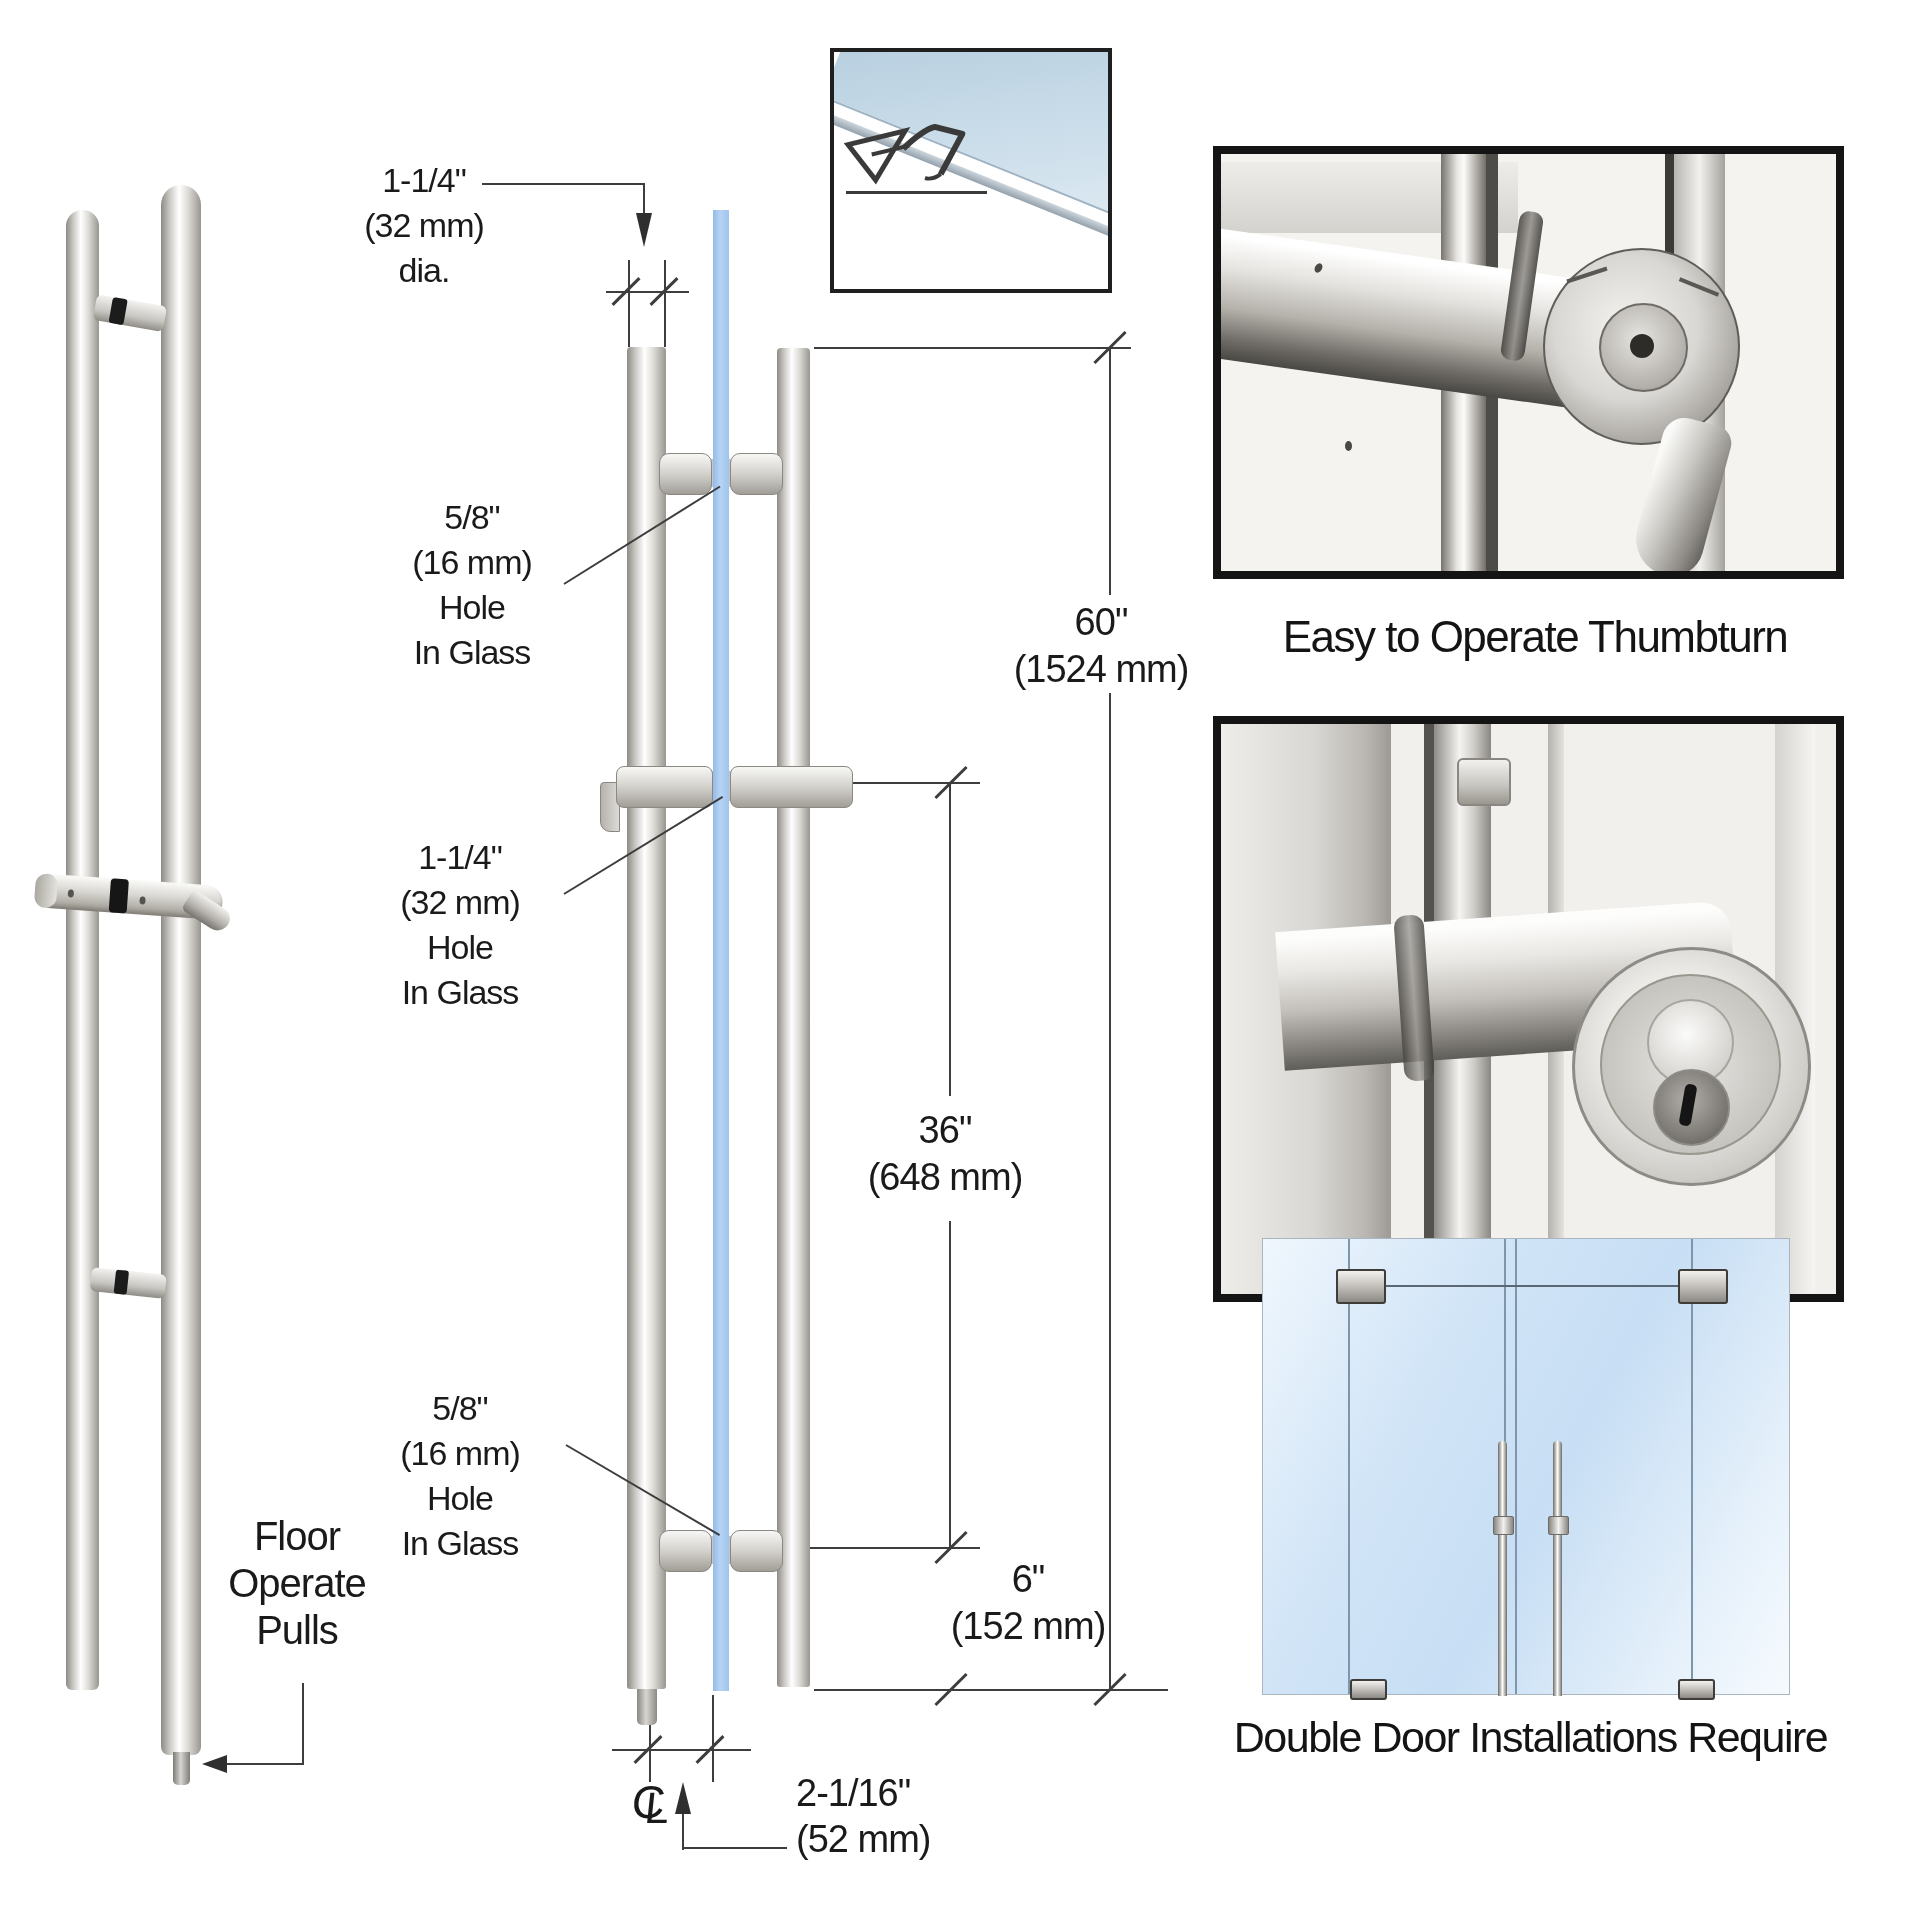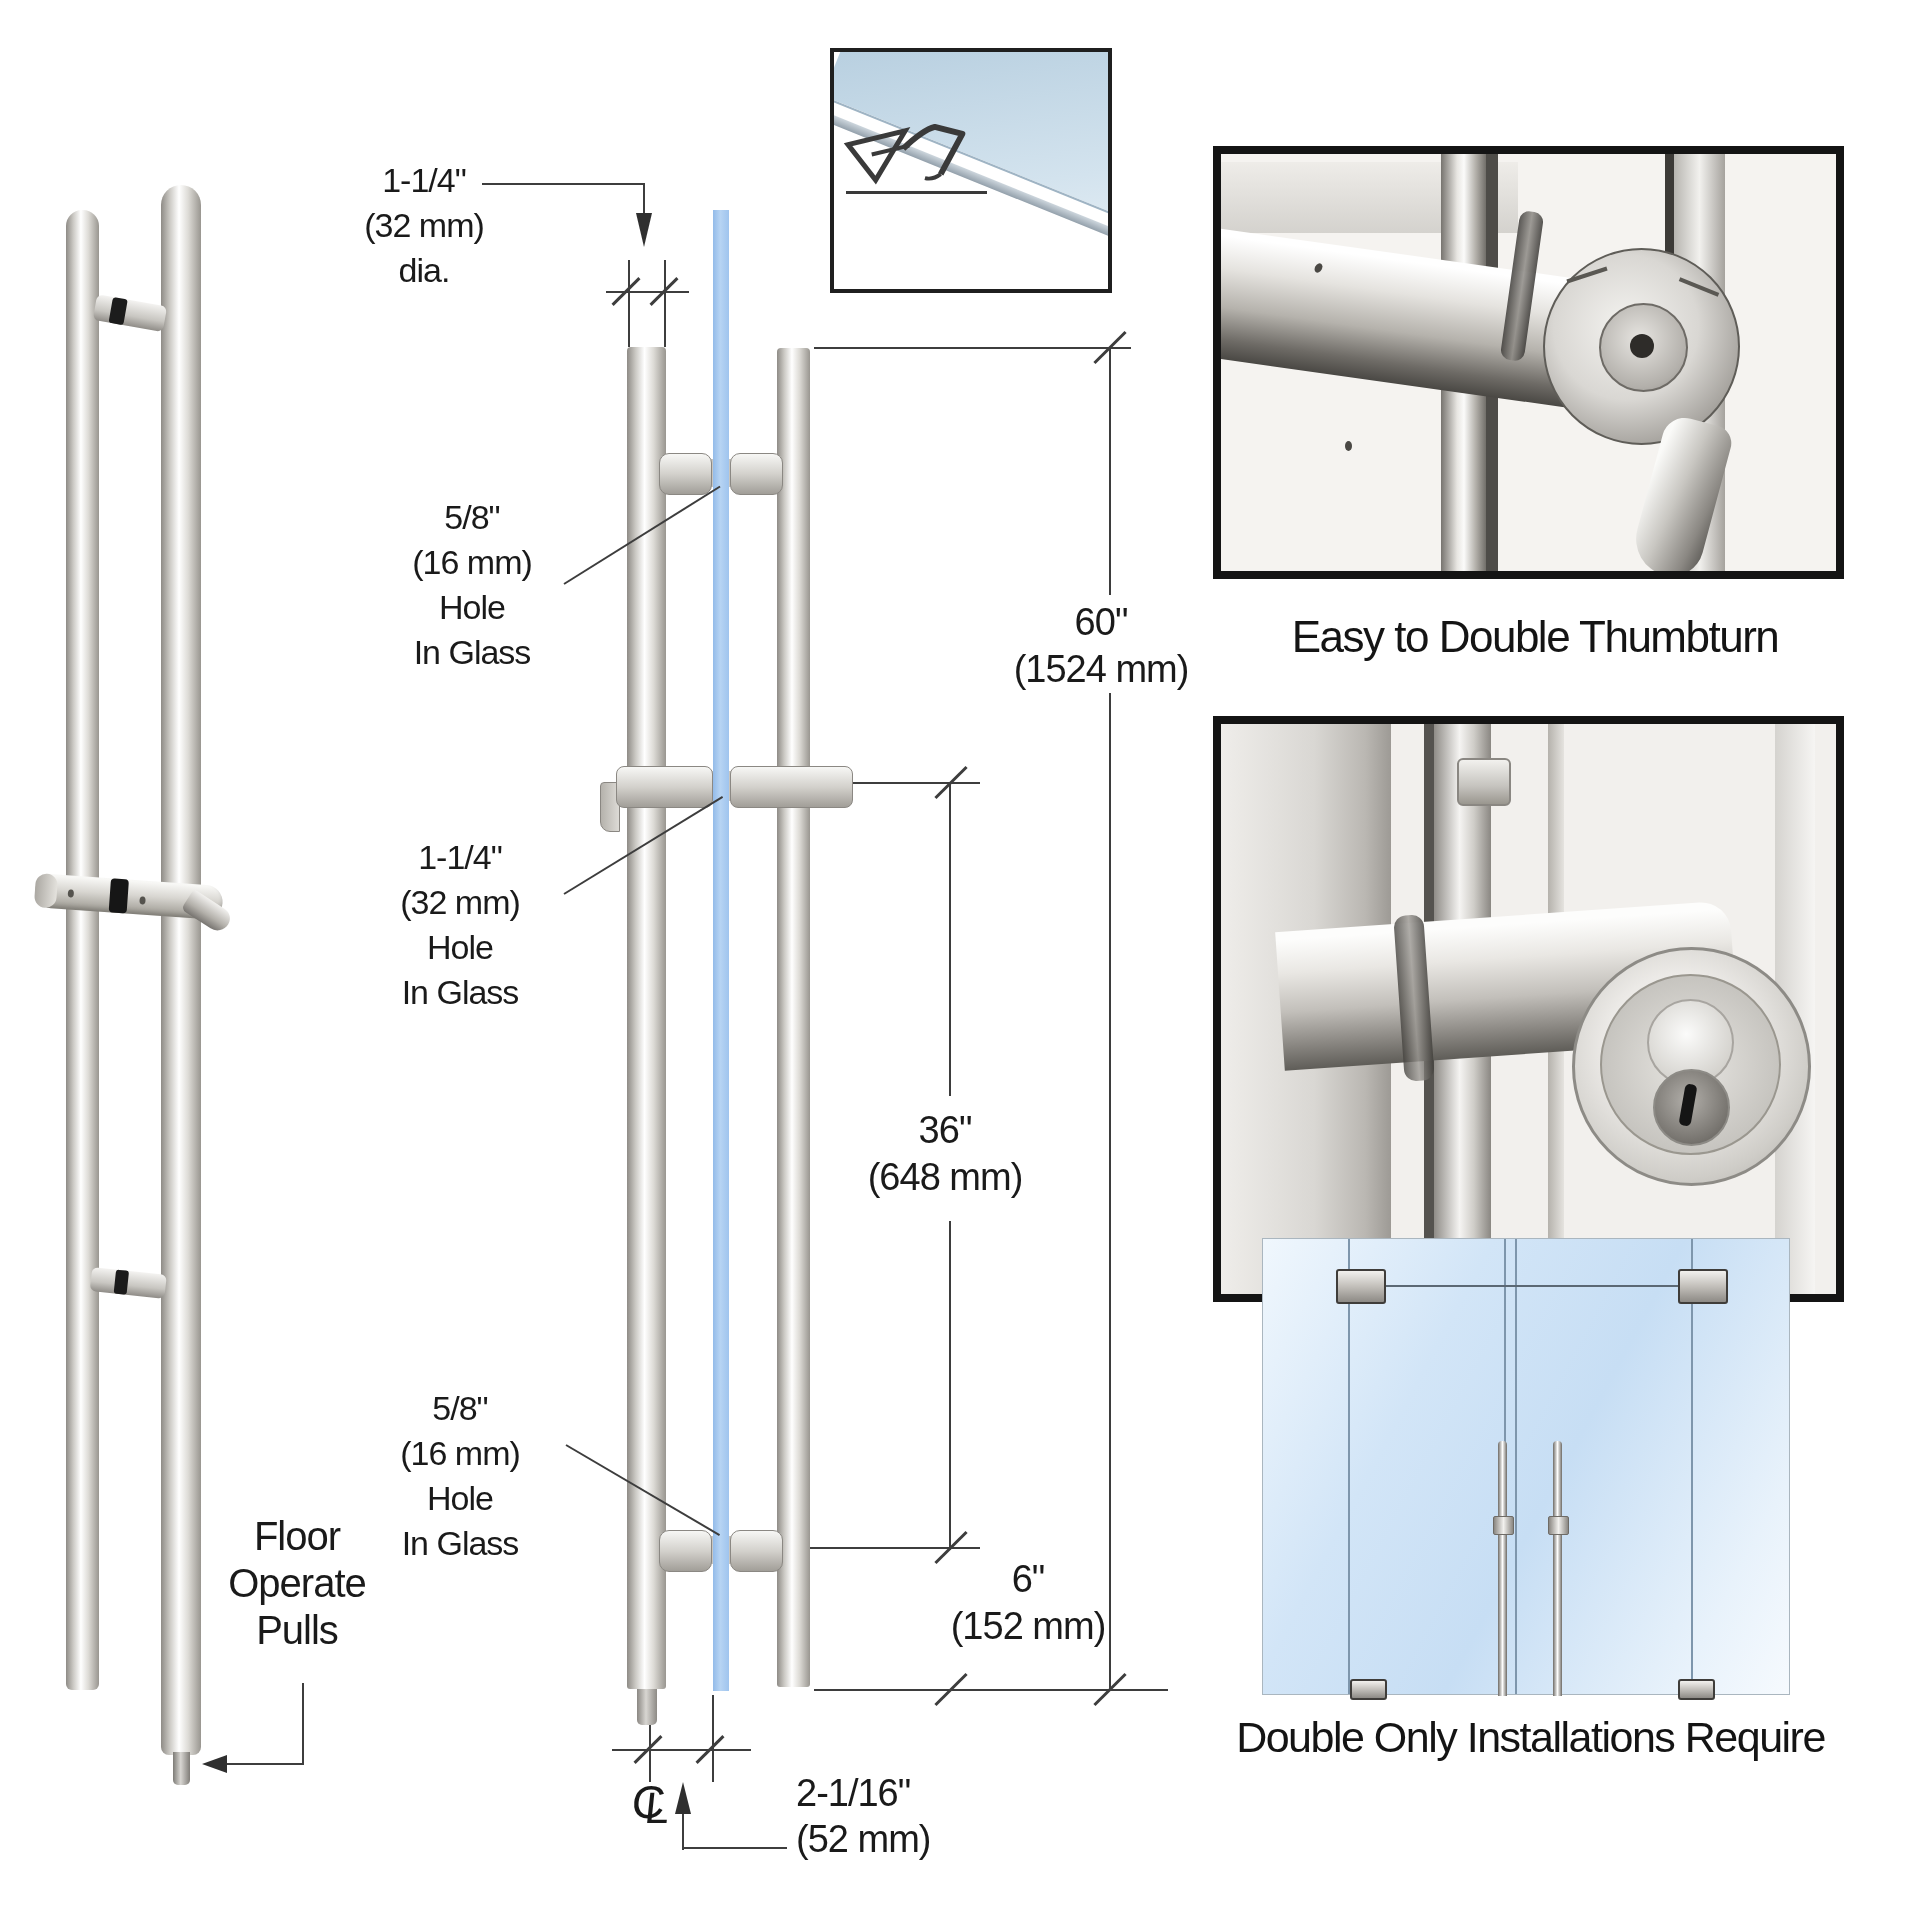--- a/index.html
+++ b/index.html
@@ -199,21 +199,21 @@
     <div style="position:absolute;left:345px;top:119px;width:42px;height:4px;background:#5a5853;transform:rotate(-18deg);"></div>
     <div style="position:absolute;left:457px;top:131px;width:42px;height:4px;background:#5a5853;transform:rotate(22deg);"></div>
     <div style="position:absolute;left:378px;top:149px;width:85px;height:85px;border-radius:50%;border:2px solid #6e6b66;
                 background:radial-gradient(circle at 45% 40%,#e7e5e1,#b2afaa 70%,#8b8883);"></div>
     <div style="position:absolute;left:409px;top:180px;width:24px;height:24px;border-radius:50%;background:#2e2c29;"></div>
     <div style="position:absolute;left:426px;top:265px;width:69px;height:158px;border-radius:36px 28px 50px 59px;
                 transform:rotate(15deg);background:linear-gradient(100deg,#fafaf8 10%,#c9c7c2 45%,#8b8883 80%,#5a5854);"></div>
     <div style="position:absolute;left:94px;top:109px;width:7px;height:10px;border-radius:50%;background:#4a4844;transform:rotate(30deg);"></div>
     <div style="position:absolute;left:124px;top:287px;width:7px;height:10px;border-radius:50%;background:#4a4844;"></div>
   </div>
-  <div class="cap" style="left:1228px;top:612px;width:614px;font-size:44px;">Easy to Double Thumbturn</div>
+  <div class="cap" style="left:1228px;top:612px;width:614px;font-size:44px;">Easy to Operate Thumbturn</div>
 
   <div class="photo" style="left:1213px;top:716px;width:631px;height:586px;background:#f2f0ed;">
     <div style="position:absolute;left:0;top:0;width:170px;height:100%;
                 background:linear-gradient(90deg,#efedea 0%,#d9d7d3 55%,#bab7b2 85%,#9d9a95 100%);"></div>
     <div class="chrome-rod" style="left:203px;width:10px;background:#55534f;"></div>
     <div class="chrome-rod" style="left:213px;width:57px;background:linear-gradient(90deg,#8f8c87,#f5f4f2 45%,#cfcdc8 70%,#8a8782);"></div>
     <div class="chrome-rod" style="left:327px;width:16px;background:linear-gradient(90deg,#b5b2ac,#e5e3df);"></div>
     <div class="chrome-rod" style="left:554px;width:40px;background:linear-gradient(90deg,#d5d3cf,#f6f5f3);"></div>
     <div style="position:absolute;left:236px;top:34px;width:50px;height:44px;border-radius:6px;border:2px solid #8a8782;
                 background:linear-gradient(180deg,#f2f1ee,#c5c3be 60%,#9a978f);"></div>
@@ -252,17 +252,17 @@
     <div style="position:absolute;left:235px;top:202px;width:9px;height:255px;border-radius:4px 4px 0 0;
                 background:linear-gradient(90deg,#6e6b66,#fdfdfc 50%,#6e6b66);"></div>
     <div style="position:absolute;left:230px;top:277px;width:19px;height:17px;border:1px solid #6e6b66;border-radius:2px;
                 background:linear-gradient(90deg,#8a8782,#f2f1ee 50%,#8a8782);"></div>
     <div style="position:absolute;left:290px;top:202px;width:9px;height:255px;border-radius:4px 4px 0 0;
                 background:linear-gradient(90deg,#6e6b66,#fdfdfc 50%,#6e6b66);"></div>
     <div style="position:absolute;left:285px;top:277px;width:19px;height:17px;border:1px solid #6e6b66;border-radius:2px;
                 background:linear-gradient(90deg,#8a8782,#f2f1ee 50%,#8a8782);"></div>
   </div>
   <div class="cap" style="left:1194px;top:1709px;width:673px;font-size:43px;line-height:56px;">
-    <div>Double Only Installations Require</div>
+    <div>Double Door Installations Require</div>
   </div>
 
 </div>
 
 
 </body></html>

